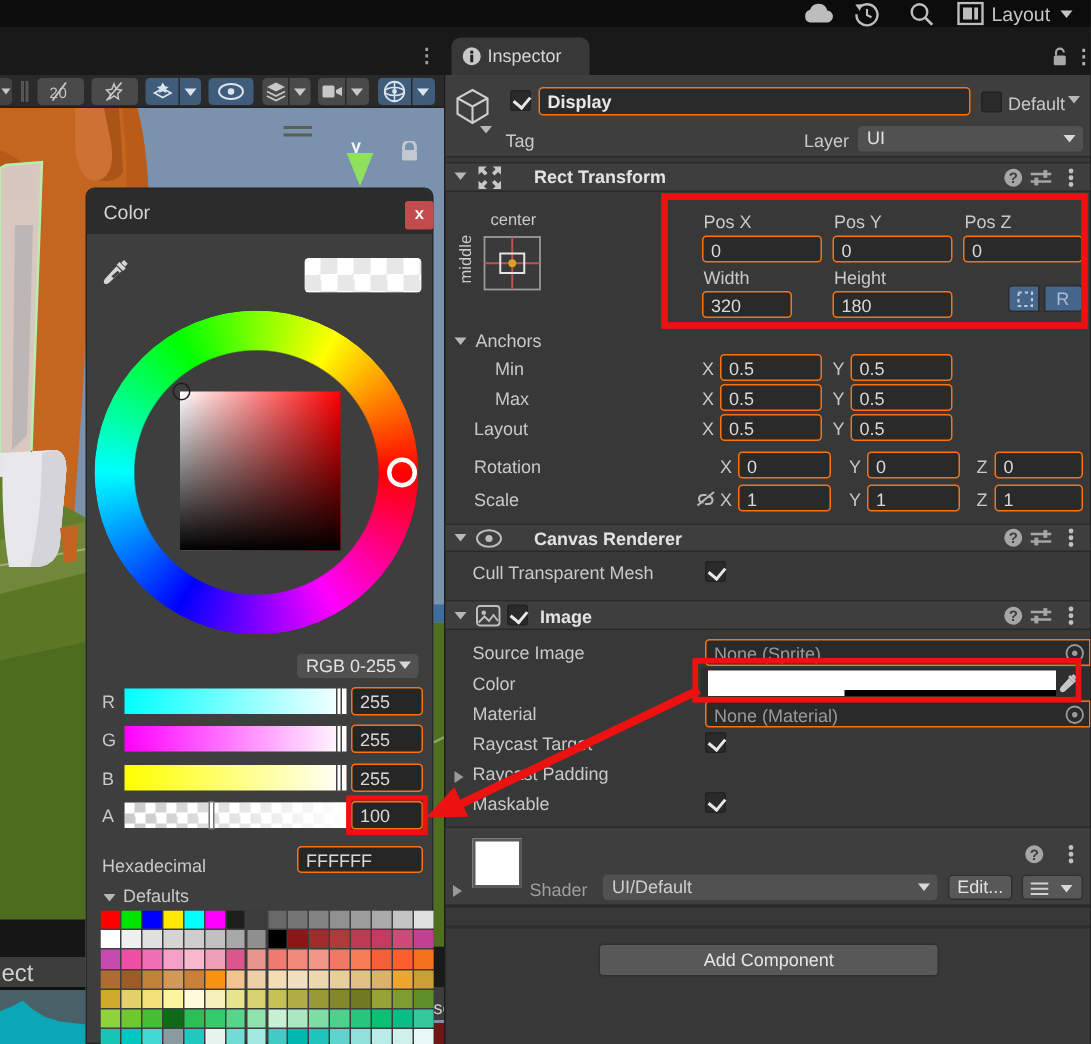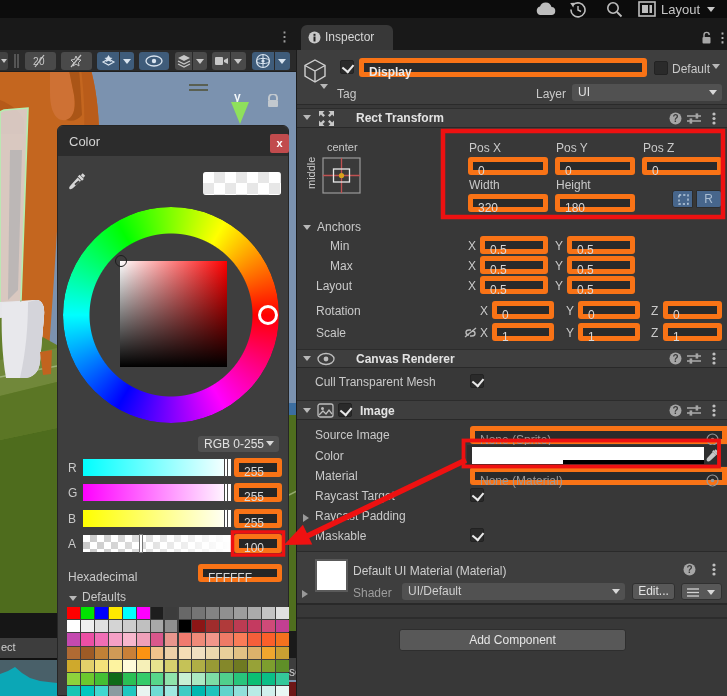--- a/index.html
+++ b/index.html
@@ -1,20 +1,20 @@
 <!DOCTYPE html>
 <html><head>
 <meta charset="utf-8">
 <style>
   * { margin:0; padding:0; box-sizing:border-box; }
   html,body { width:727px; height:696px; overflow:hidden; background:#131313; }
   body { font-family:"Liberation Sans", sans-serif; color:#c4c4c4; font-size:12px; }
   .abs { position:absolute; }
   #stage { position:relative; width:727px; height:696px; overflow:hidden; }
-  .fld { position:absolute; background:#2a2a2a; border:5px solid #f97316; border-radius:3px; color:#d8d8d8; padding:2px 0 0 5px; height:18px; font-size:12px; line-height:14px; }
+  .fld { position:absolute; background:#2a2a2a; border:1px solid #f97316; border-radius:3px; color:#d8d8d8; padding:2px 0 0 5px; height:18px; font-size:12px; line-height:14px; }
   .drop { position:absolute; background:#515151; border-radius:3px; color:#e2e2e2; padding:2px 0 0 6px; height:17px; font-size:12px; line-height:13px; }
   .drop .dar { position:absolute; right:5px; top:6px; width:0; height:0; border-left:4px solid transparent; border-right:4px solid transparent; border-top:5px solid #d8d8d8; }
   .cb { position:absolute; width:14px; height:14px; background:#2a2a2a; border:1px solid #222; border-radius:2px; }
   .cb.on:after { content:""; position:absolute; left:3px; top:1px; width:6px; height:8px; border:solid #e8e8e8; border-width:0 2px 2px 0; transform:rotate(40deg); }
   .lbl { position:absolute; color:#c9c9c9; font-size:12px; white-space:nowrap; }
   .hdr { position:absolute; left:297px; width:430px; background:#3e3e3e; border-top:1px solid #2c2c2c; border-bottom:1px solid #292929; }
   .bold { font-weight:bold; color:#e3e3e3; }
   .tri-r { display:inline-block; width:0; height:0; border-top:4px solid transparent; border-bottom:4px solid transparent; border-left:6px solid #999; }
   .tri-d { position:absolute; width:0; height:0; border-left:4px solid transparent; border-right:4px solid transparent; border-top:5px solid #b8b8b8; }
   .checker { background:conic-gradient(#dadada 25%, #ffffff 0 50%, #dadada 0 75%, #ffffff 0) 0 0/22px 22px; }
@@ -60,21 +60,21 @@
       <path d="M 0 674 L 8 671 L 15 667 L 22 673 L 30 678 L 40 681 L 57 683 L 57 696 L 0 696 Z" fill="#0ba7b6"></path>
 
       <rect x="289" y="403" width="8" height="12" fill="#3c6ea0"></rect>
       <rect x="289" y="415" width="8" height="216" fill="#4f6e1e"></rect>
       <line x1="289" y1="495" x2="297" y2="491" stroke="#93a86d" stroke-width="1.4"></line>
       <rect x="289" y="631" width="8" height="27" fill="#1a1a1a"></rect>
       <rect x="289" y="658" width="8" height="22" fill="#3d3d3d"></rect>
       <rect x="289" y="682" width="8" height="14" fill="#6d1717"></rect>
     </svg>
     <div class="lbl" style="left:289px; top:665px; color:#cfcfcf; font-size:12px;">se</div>
-    <div class="lbl" style="left:1px; top:641px; color:#cfcfcf; font-size:11px;">ect</div>
+    <div class="lbl" style="left:1px; top:641px; color:#cfcfcf; font-size:16px;">ect</div>
 
     <div class="abs" style="left:189px; top:84px; width:19px; height:2px; background:#5a6052;"></div>
     <div class="abs" style="left:189px; top:89px; width:19px; height:2px; background:#5a6052;"></div>
     <div class="lbl" style="left:234px; top:90px; color:#f2f6f8; font-weight:bold; font-size:12px;">y</div>
     <svg width="26" height="26" style="position:absolute; left:228px; top:101px;">
         <path d="M 3 1 L 21 1 L 12 23 Z" fill="#8fe05c"></path>
       </svg>
     <svg width="14" height="14" style="position:absolute; left:266px; top:94px;">
         <path d="M 3 6 L 3 4 A 4 4 0 0 1 11 4 L 11 6" fill="none" stroke="#c2c8ce" stroke-width="2"></path>
         <rect x="2" y="6" width="10" height="7" rx="1" fill="#c2c8ce"></rect>
@@ -310,21 +310,21 @@
   </svg>
 
   <div class="lbl" style="left:469px; top:141px;">Pos X</div>
   <div class="lbl" style="left:556px; top:141px;">Pos Y</div>
   <div class="lbl" style="left:643px; top:141px;">Pos Z</div>
   <div class="fld" style="left:468px; top:157px; width:80px;">0</div>
   <div class="fld" style="left:555px; top:157px; width:80px;">0</div>
   <div class="fld" style="left:642px; top:157px; width:80px;">0</div>
   <div class="lbl" style="left:469px; top:178px;">Width</div>
   <div class="lbl" style="left:556px; top:178px;">Height</div>
-  <div class="fld" style="left:468px; top:194px; width:80px;">320</div>
+  <div class="fld" style="left:468px; top:194px; width:60px;">320</div>
   <div class="fld" style="left:555px; top:194px; width:80px;">180</div>
   <div class="abs" style="left:672px; top:190px; width:20.5px; height:18px; background:#47668c; border-radius:3px 0 0 3px; border:1px solid #2c2c2c;">
     <svg width="11" height="11" style="position:absolute;left:4.5px;top:2.5px;">
         <rect x="1" y="1" width="9" height="9" fill="none" stroke="#b9cbdd" stroke-width="1.4" stroke-dasharray="2.2 2"></rect>
       </svg>
   </div>
   <div class="abs" style="left:695.5px; top:190px; width:26px; height:18px; background:#47668c; border-radius:0 3px 3px 0; border:1px solid #2c2c2c; color:#aabdd2; font-size:12px; text-align:center; line-height:16px;">R</div>
 
   <div class="tri-d" style="left:303px; top:225px;"></div>
   <div class="lbl" style="left:317px; top:220px;">Anchors</div>
@@ -444,21 +444,20 @@
   </div>
   <div class="lbl" style="left:315px; top:489px;">Raycast Target</div>
   <div class="cb on" style="left:470px; top:488px;"></div>
   <div class="abs" style="left:303px; top:511px;"><span class="tri-r"></span></div>
   <div class="lbl" style="left:315px; top:509px;">Raycast Padding</div>
   <div class="lbl" style="left:315px; top:529px;">Maskable</div>
   <div class="cb on" style="left:470px; top:528px;"></div>
 
   <div class="abs" style="left:297px; top:551px; width:430px; height:52px; background:#3e3e3e; border-top:1px solid #2a2a2a;"></div>
   <div class="abs" style="left:315px; top:559px; width:33px; height:33px; background:#fff; border:2px solid #5a5a5a;"></div>
-  <div class="lbl" style="left:353px; top:564px; color:#cecece;">Default UI Material (Material)</div>
   <svg width="13" height="13" style="position:absolute; left:683px; top:563px;">
       <circle cx="6.5" cy="6.5" r="6" fill="#a6a6a6"></circle>
       <text x="6.5" y="10" text-anchor="middle" font-size="10" font-weight="bold" fill="#3e3e3e" font-family="Liberation Sans">?</text>
     </svg>
   <svg width="4" height="13" style="position:absolute; left:712px; top:563px;">
       <circle cx="2" cy="2" r="1.6" fill="#c0c0c0"></circle>
       <circle cx="2" cy="6.5" r="1.6" fill="#c0c0c0"></circle>
       <circle cx="2" cy="11" r="1.6" fill="#c0c0c0"></circle>
     </svg>
   <div class="abs" style="left:302px; top:587px;"><span class="tri-r"></span></div>

